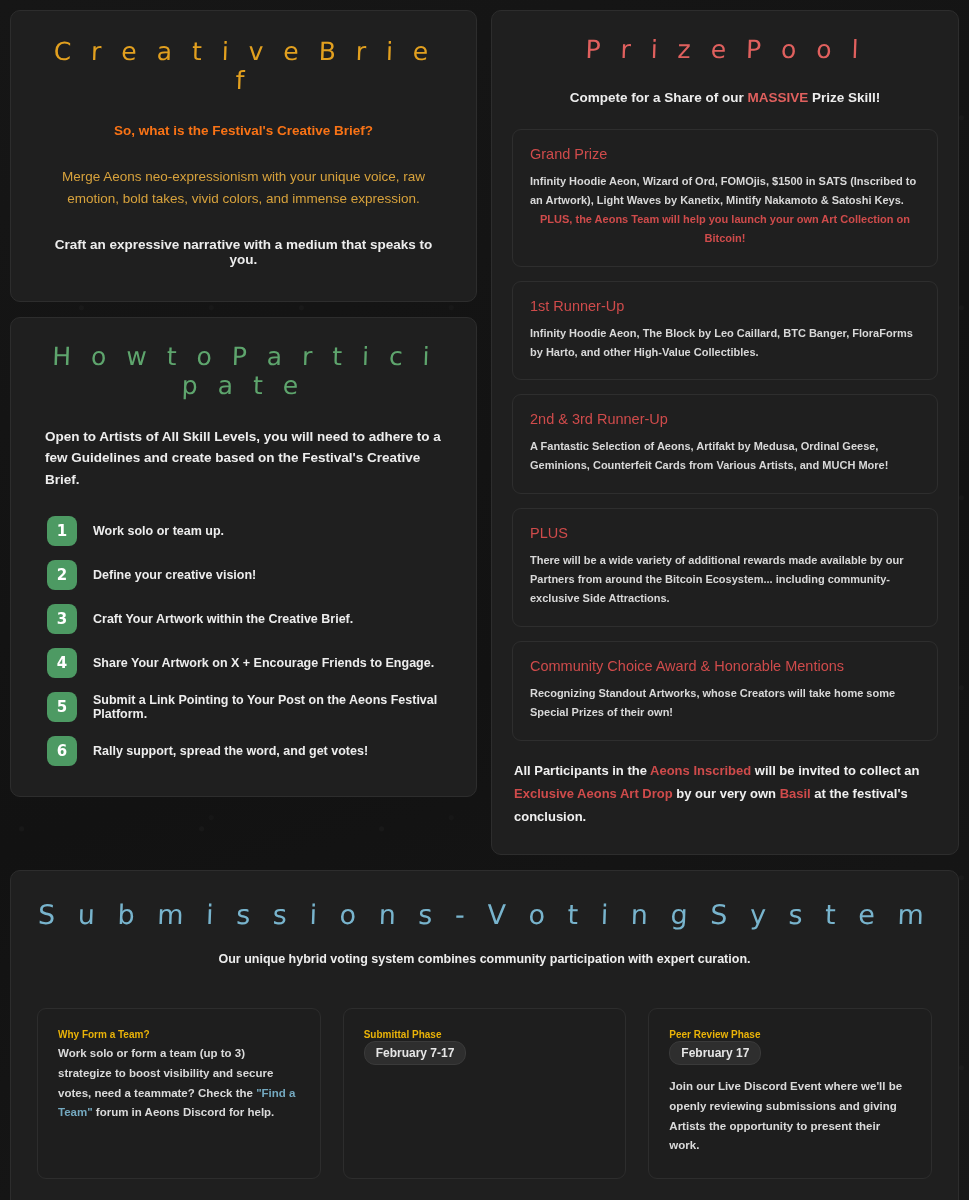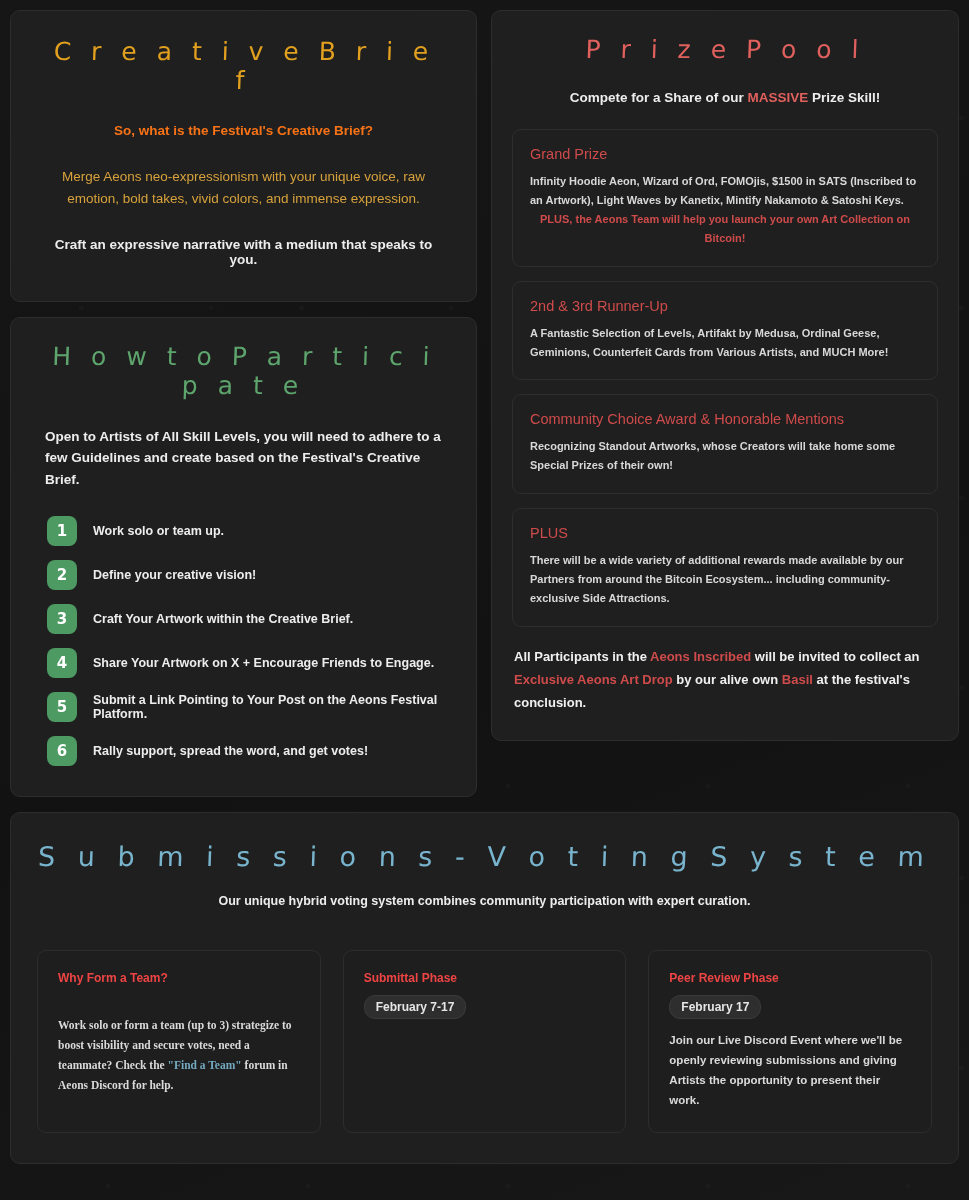--- a/index.html
+++ b/index.html
@@ -196,43 +196,43 @@
     gap: 18px 22px;
   }
   .vote-card {
     border: 1px solid #2d2d2d;
     border-radius: 9px;
     background: #1e1e1e;
     padding: 20px 20px 22px;
     min-height: 148px;
   }
   .vote-card h4 {
-    color: #ef4444;
-    font-size: 12px;
-    font-weight: 700;
-    margin-bottom: 10px;
+    color: #eab308;
+    font-size: 10px;
+    font-weight: 700;
+    margin-bottom: 1px;
   }
   .date-badge {
     display: inline-block;
     background: #2e2e2e;
     border: 1px solid #3a3a3a;
     color: #e6e6e6;
     font-size: 12px;
     font-weight: 700;
     border-radius: 11px;
     padding: 4px 11px;
     margin-bottom: 12px;
   }
   .vote-card p {
     color: #dadada;
     font-size: 11.5px;
     line-height: 1.72;
     font-weight: 700;
   }
-  .vote-card .nobadge { margin-top: 31px; font-family: Liberation Serif, serif; }
+  .vote-card .nobadge { margin-top: 4px; }
   .link-blue { color: #74a9c0; }
 </style>
 </head>
 <body>
 
 <div class="page">
 
   <div class="top-grid">
 
     <div class="col-left">
@@ -285,38 +285,42 @@
         <p class="sub">
           <span>Compete for a Share of our </span><span class="massive">MASSIVE</span><span> Prize Skill!</span>
         </p>
 
         <div class="prize-card">
           <h3>Grand Prize</h3>
           <p>Infinity Hoodie Aeon, Wizard of Ord, FOMOjis, $1500 in SATS (Inscribed to an Artwork), Light Waves by Kanetix, Mintify Nakamoto &amp; Satoshi Keys.</p>
           <p class="accent">PLUS, the Aeons Team will help you launch your own Art Collection on Bitcoin!</p>
         </div>
 
+        <div class="prize-card">
+          <h3>1st Runner-Up</h3>
+          <p>Infinity Hoodie Aeon, The Block by Leo Caillard, BTC Banger, FloraForms by Harto, and other High-Value Collectibles.</p>
+        </div>
 
         <div class="prize-card">
           <h3>2nd &amp; 3rd Runner-Up</h3>
-          <p>A Fantastic Selection of Levels, Artifakt by Medusa, Ordinal Geese, Geminions, Counterfeit Cards from Various Artists, and MUCH More!</p>
+          <p>A Fantastic Selection of Aeons, Artifakt by Medusa, Ordinal Geese, Geminions, Counterfeit Cards from Various Artists, and MUCH More!</p>
+        </div>
+
+        <div class="prize-card">
+          <h3>PLUS</h3>
+          <p>There will be a wide variety of additional rewards made available by our Partners from around the Bitcoin Ecosystem... including community-exclusive Side Attractions.</p>
         </div>
 
         <div class="prize-card">
           <h3>Community Choice Award &amp; Honorable Mentions</h3>
           <p>Recognizing Standout Artworks, whose Creators will take home some Special Prizes of their own!</p>
         </div>
 
-        <div class="prize-card">
-          <h3>PLUS</h3>
-          <p>There will be a wide variety of additional rewards made available by our Partners from around the Bitcoin Ecosystem... including community-exclusive Side Attractions.</p>
-        </div>
-
         <p class="prize-footer">
-          <span>All Participants in the </span><span class="red">Aeons Inscribed</span><span> will be invited to collect an </span><span class="red">Exclusive Aeons Art Drop</span><span> by our alive own </span><span class="red">Basil</span><span> at the festival's conclusion.</span>
+          <span>All Participants in the </span><span class="red">Aeons Inscribed</span><span> will be invited to collect an </span><span class="red">Exclusive Aeons Art Drop</span><span> by our very own </span><span class="red">Basil</span><span> at the festival's conclusion.</span>
         </p>
       </section>
     </div>
   </div>
 
   <section class="panel" id="submissions">
     <h2 class="hand-title big title-blue">S u b m i s s i o n s - V o t i n g  S y s t e m</h2>
     <p class="sub">Our unique hybrid voting system combines community participation with expert curation.</p>
 
     <div class="vote-grid">

